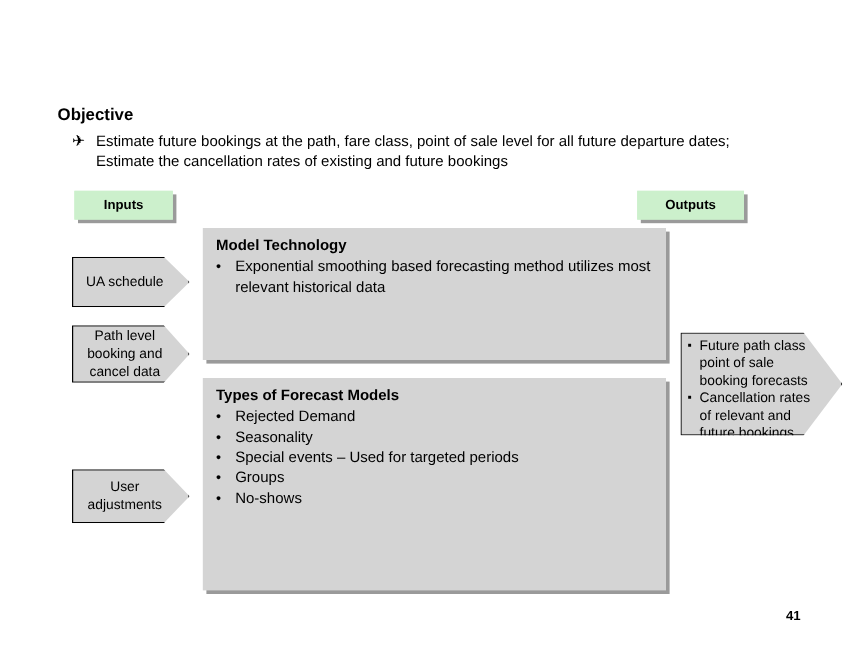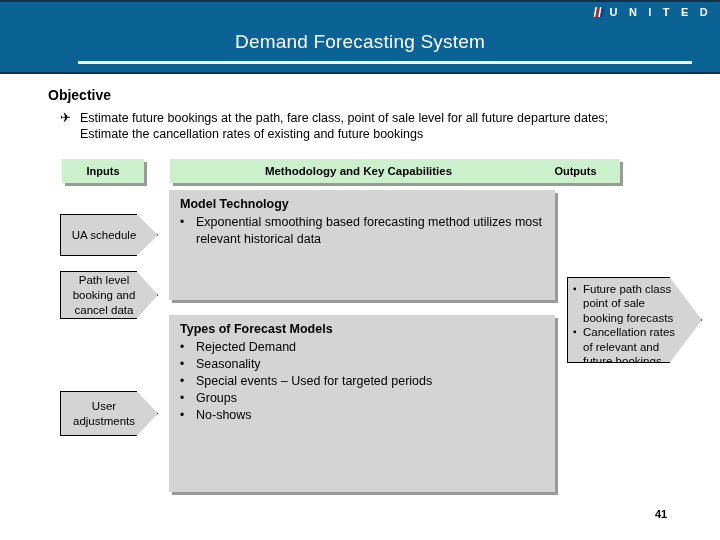--- a/index.html
+++ b/index.html
@@ -234,50 +234,31 @@
     font-size: 11px;
     font-weight: bold;
     line-height: 13px;
   }
 </style>
 </head>
 <body>
 
 <div id="slide">
 
-  <div id="banner">
-
-    <div id="logo">
-      <svg id="logo-mark" viewBox="0 0 13 12">
-        <rect x="0" y="1" width="2" height="10" fill="#d81e05" transform="skewX(-10)"></rect>
-        <rect x="2.6" y="1" width="1.6" height="10" fill="#ffffff" transform="skewX(-10)"></rect>
-        <rect x="4.6" y="1" width="2" height="10" fill="#d81e05" transform="skewX(-10)"></rect>
-        <rect x="7.2" y="1" width="1.6" height="10" fill="#ffffff" transform="skewX(-10)"></rect>
-        <rect x="9.2" y="1" width="2.4" height="10" fill="#1f3b8c" transform="skewX(-10)"></rect>
-      </svg>
-      <span id="logo-text">U N I T E D</span>
-    </div>
-
-    <div id="banner-title">Demand Forecasting System</div>
-    <div id="banner-rule"></div>
-  </div>
 
   <div id="objective-heading">Objective</div>
 
   <div id="objective-bullet-row">
     <span class="plane-glyph">✈</span>
     <span id="objective-text">Estimate future bookings at the path, fare class, point of sale level for all future departure dates; Estimate the cancellation rates of existing and future bookings</span>
   </div>
 
   <div class="chip" id="chip-inputs">
     <span>Inputs</span>
   </div>
-  <div class="chip" id="chip-methodology">
-    <span>Methodology and Key Capabilities</span>
-  </div>
   <div class="chip" id="chip-outputs">
     <span>Outputs</span>
   </div>
 
   <div class="arrow" id="arrow-ua">
     <span class="arrow-inner">UA schedule</span>
   </div>
   <div class="arrow" id="arrow-path">
     <span class="arrow-inner">Path level booking and cancel data</span>
   </div>

